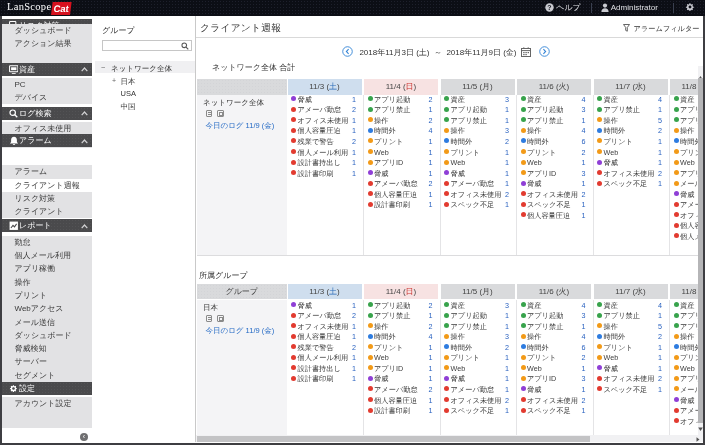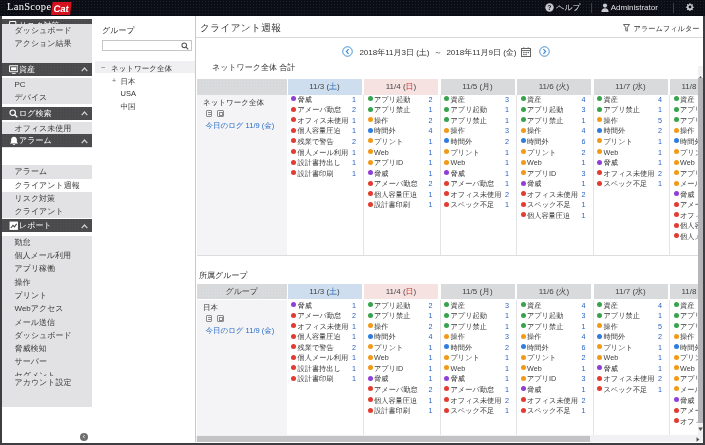--- a/index.html
+++ b/index.html
@@ -131,21 +131,21 @@
       <div class="sit">メール送信</div>
       <div class="sit">ダッシュボード</div>
       <div class="sit">脅威検知</div>
       <div class="sit">サーバー</div>
       <div class="sit">セグメント</div>
     </div>
 <div class="shdr" style="top:366.0px"><svg width="9" height="9" viewBox="0 0 24 24">
         <path fill="#fff" d="M12 8.5a3.5 3.5 0 100 7 3.5 3.5 0 000-7zm9 5l-2.2.6a7 7 0 01-.8 1.9l1.2 2-1.7 1.7-2-1.2a7 7 0 01-1.9.8L13 21.5h-2.4l-.6-2.2a7 7 0 01-1.9-.8l-2 1.2-1.7-1.7 1.2-2a7 7 0 01-.8-1.9l-2.2-.6v-2.4l2.2-.6a7 7 0 01.8-1.9l-1.2-2 1.7-1.7 2 1.2a7 7 0 011.9-.8l.6-2.2H13l.6 2.2a7 7 0 011.9.8l2-1.2 1.7 1.7-1.2 2a7 7 0 01.8 1.9l2.2.6z"></path>
         <circle cx="12" cy="12" r="2.1" fill="#4a4a4c"></circle>
       </svg>設定</div>
-<div class="sblk" style="top:360px;height:31px">
+<div class="sblk" style="top:381.0px;height:31px">
       <div class="sit">アカウント設定</div>
     </div>
 <div id="collapse">‹</div>
 </div>
 <div id="gp">
     <div class="lbl">グループ</div>
 <div id="sbox">
       <svg width="8" height="8" style="position:absolute;right:2px;top:1px" viewBox="0 0 9 9">
         <circle cx="3.7" cy="3.7" r="2.6" fill="none" stroke="#555" stroke-width="1.2"></circle>
         <line x1="5.7" y1="5.7" x2="8.2" y2="8.2" stroke="#555" stroke-width="1.3"></line>

